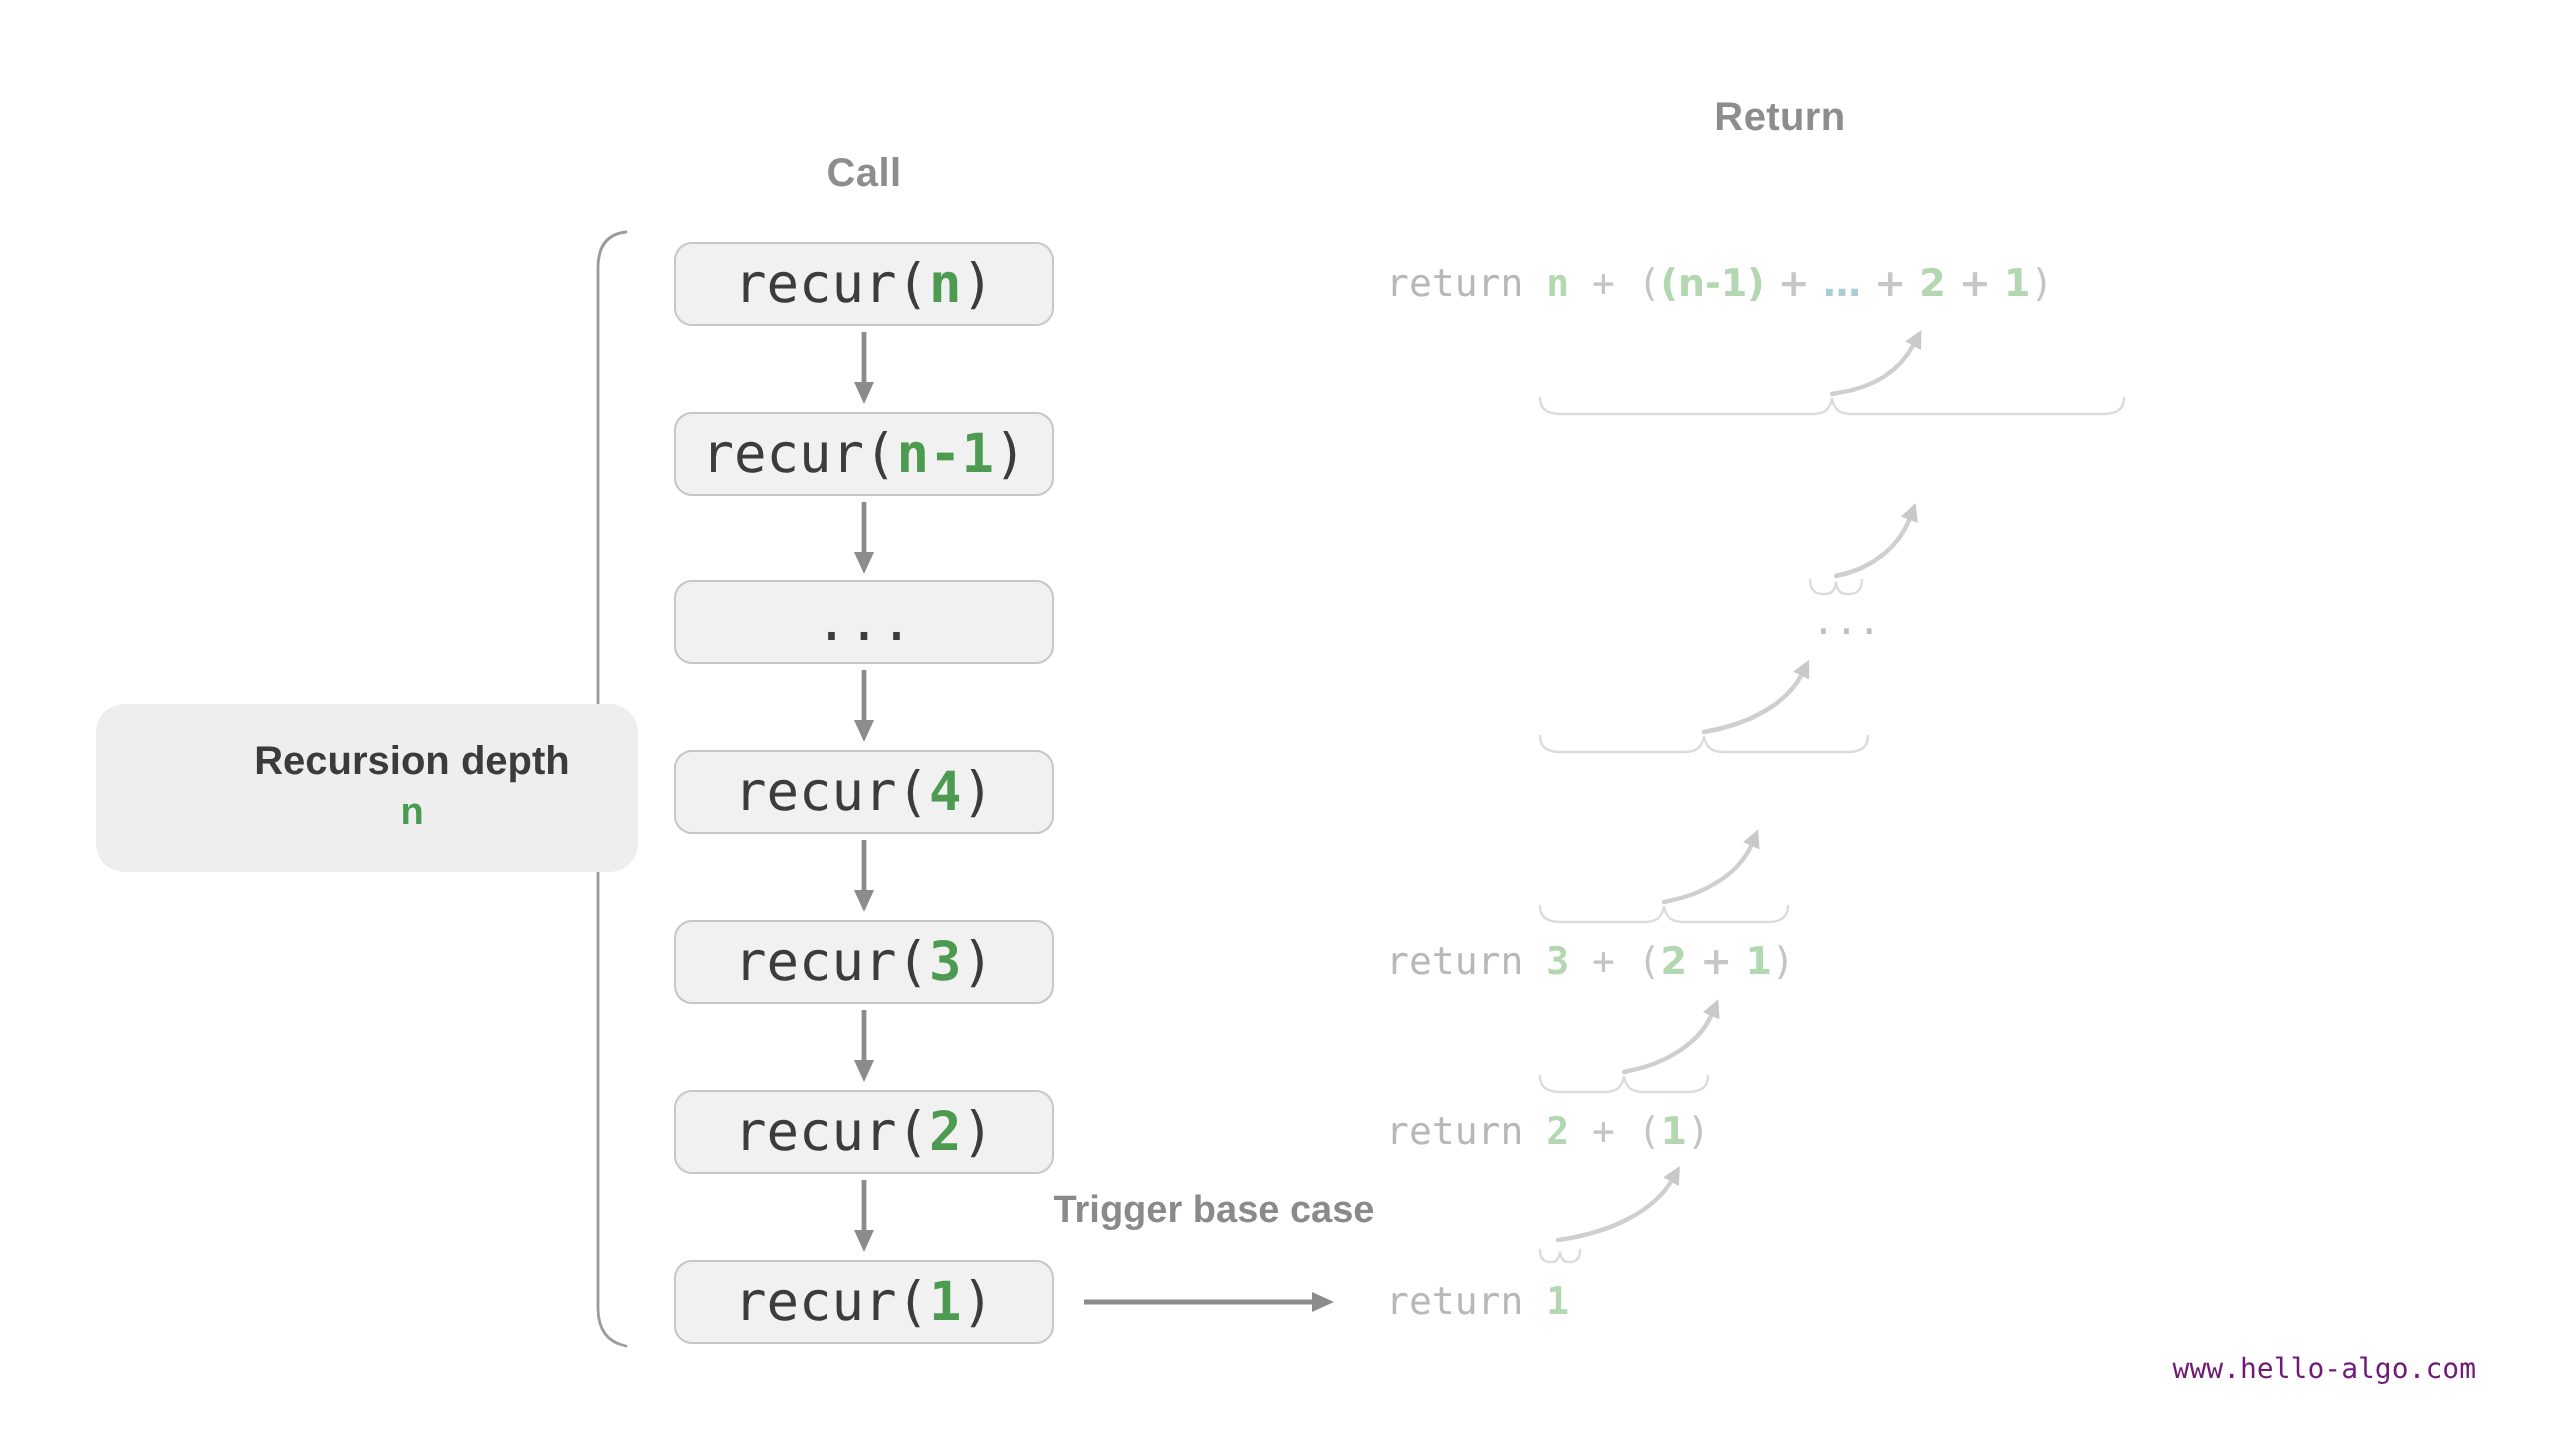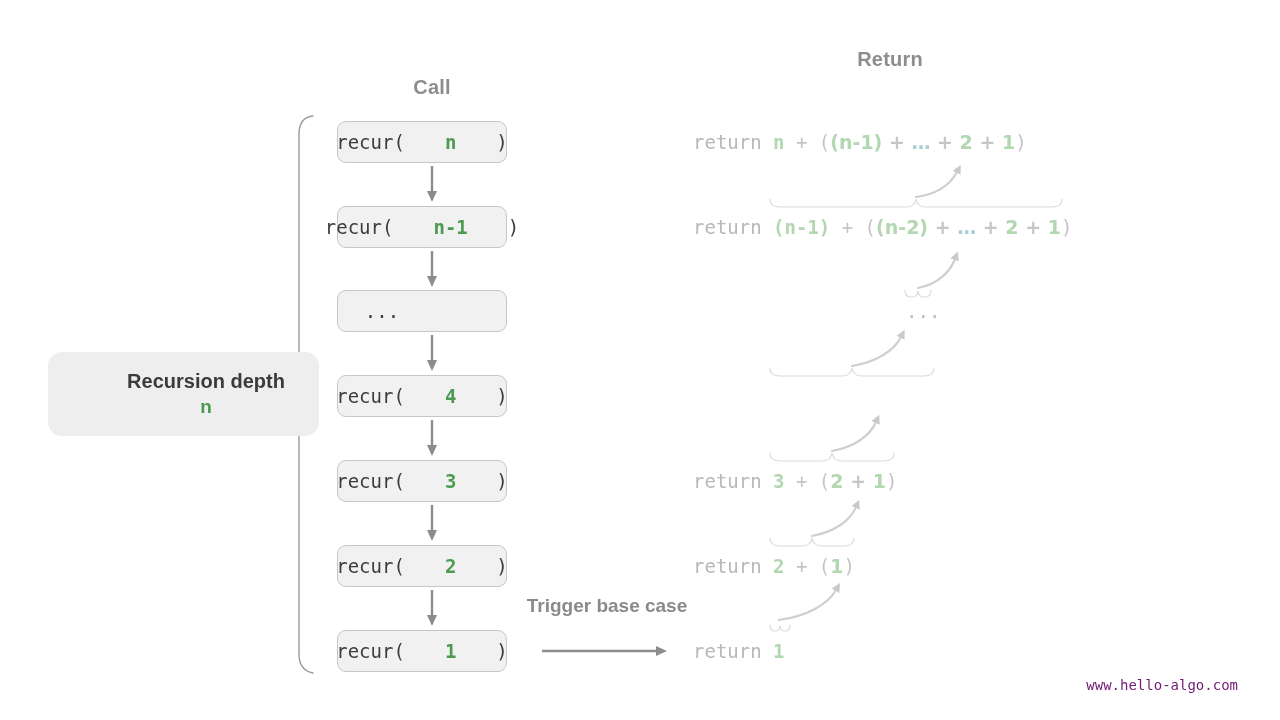--- a/index.html
+++ b/index.html
@@ -8,26 +8,25 @@
     font-family:"Liberation Sans", sans-serif; overflow:hidden;
   }
   .hdr {
     position:absolute; top:48px; font-size:20px; font-weight:bold;
     color:#8d8d8d; text-align:center; letter-spacing:.2px;
   }
   .hdr-call { left:337px; width:190px;margin-top:28px; }
   .hdr-return { left:740px; width:300px; }
   .overlay { position:absolute; left:0; top:0; pointer-events:none; }
   .cbox {
-    position:absolute; left:337px; width:170px; height:42px;
+    position:absolute; left:337px; width:190px; height:42px;
     background:#f1f1f2; border:1.6px solid #c7c7c7; border-radius:9px;
     box-sizing:border-box; display:flex; align-items:center; justify-content:center;
-    font-family:"DejaVu Sans Mono", monospace; font-size:19px; color:#3c3c3c;
+    font-family:"DejaVu Sans Mono", monospace; font-size:27px; color:#3c3c3c;
     white-space:pre;
-    gap:40px;
   }
   .cbox .arg { color:#4d9b51; font-weight:bold; }
   .depth-box {
     position:absolute; left:48px; top:352px; width:226px; height:84px;
     background:#eeeeef; border-radius:14px;
     display:flex; flex-direction:column; align-items:center; justify-content:center; gap:3px;padding-left:45px;
   }
   .depth-title { font-size:20px; font-weight:bold; color:#3b3b3b; }
   .depth-value { font-size:19px; font-weight:bold; color:#4a9b50; }
   .rrow {
@@ -118,21 +117,20 @@
     <span>recur(</span><span class="arg">2</span><span>)</span>
   </div>
   <div class="cbox" style="top:630px">
     <span>recur(</span><span class="arg">1</span><span>)</span>
   </div>
 
   <div class="trigger">Trigger base case</div>
 
   <div class="rrow" style="top:129px"><span class="kw">return </span><span class="gm">n</span><span class="pm"> + (</span><span class="gs">(n-1)</span><span class="ps"> + </span><span class="ds">…</span><span class="ps"> + </span><span class="gs">2</span><span class="ps"> + </span><span class="gs">1</span><span class="pm">)</span></div>
 
-  <div class="rrow" style="top:214px"><span class="kw">return </span><span class="gm">(n-1)</span><span class="pm"> + (</span><span class="gs">(n-2)</span><span class="ps"> + </span><span class="ds">…</span><span class="ps"> + </span><span class="gs">2</span><span class="ps"> + </span><span class="gs">1</span><span class="pm">)</span></div>
 
   <div class="rrow dots-row" style="top:298px"><span>...</span></div>
 
 
   <div class="rrow" style="top:468px"><span class="kw">return </span><span class="gm">3</span><span class="pm"> + (</span><span class="gs">2</span><span class="ps"> + </span><span class="gs">1</span><span class="pm">)</span></div>
 
   <div class="rrow" style="top:553px"><span class="kw">return </span><span class="gm">2</span><span class="pm"> + (</span><span class="gs">1</span><span class="pm">)</span></div>
 
   <div class="rrow" style="top:638px"><span class="kw">return </span><span class="gm">1</span></div>
 

